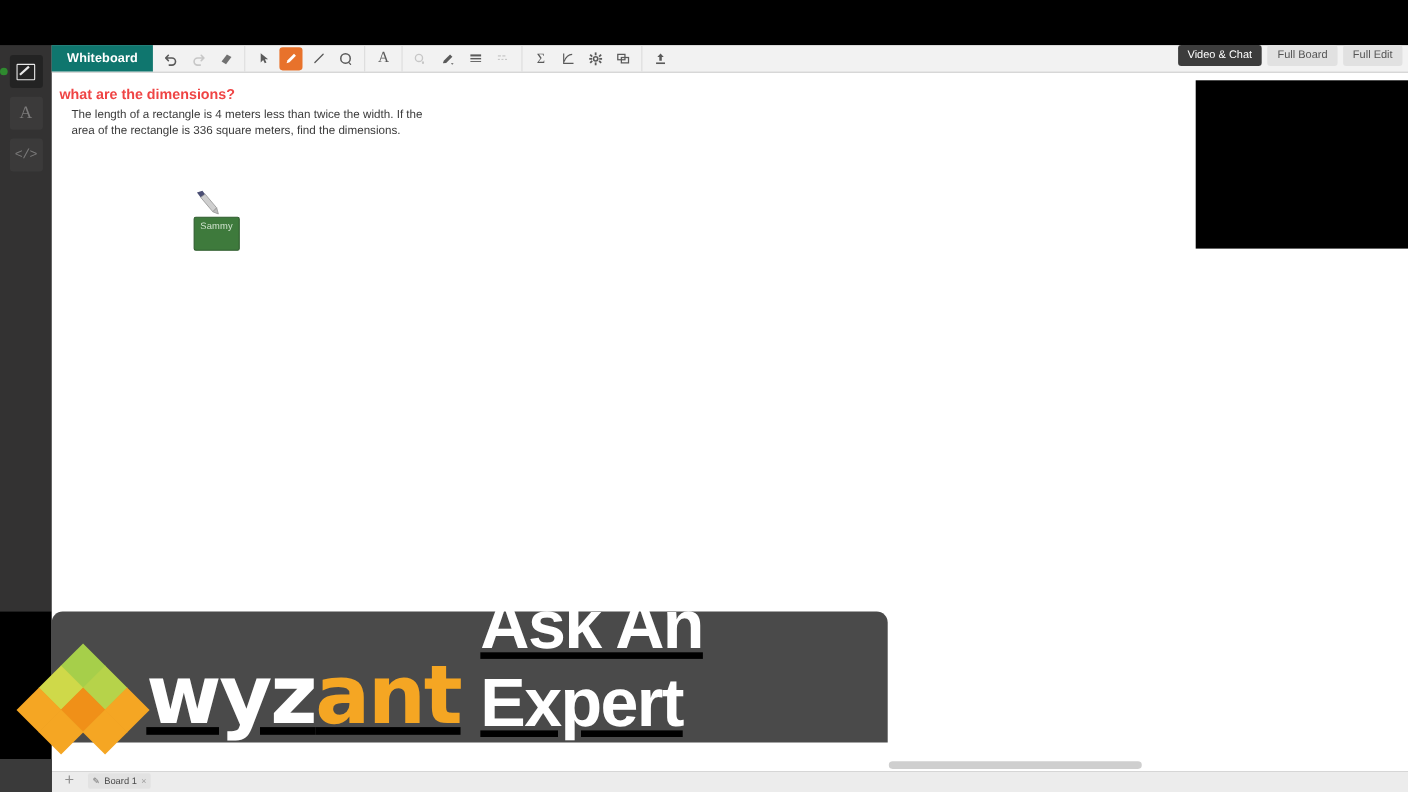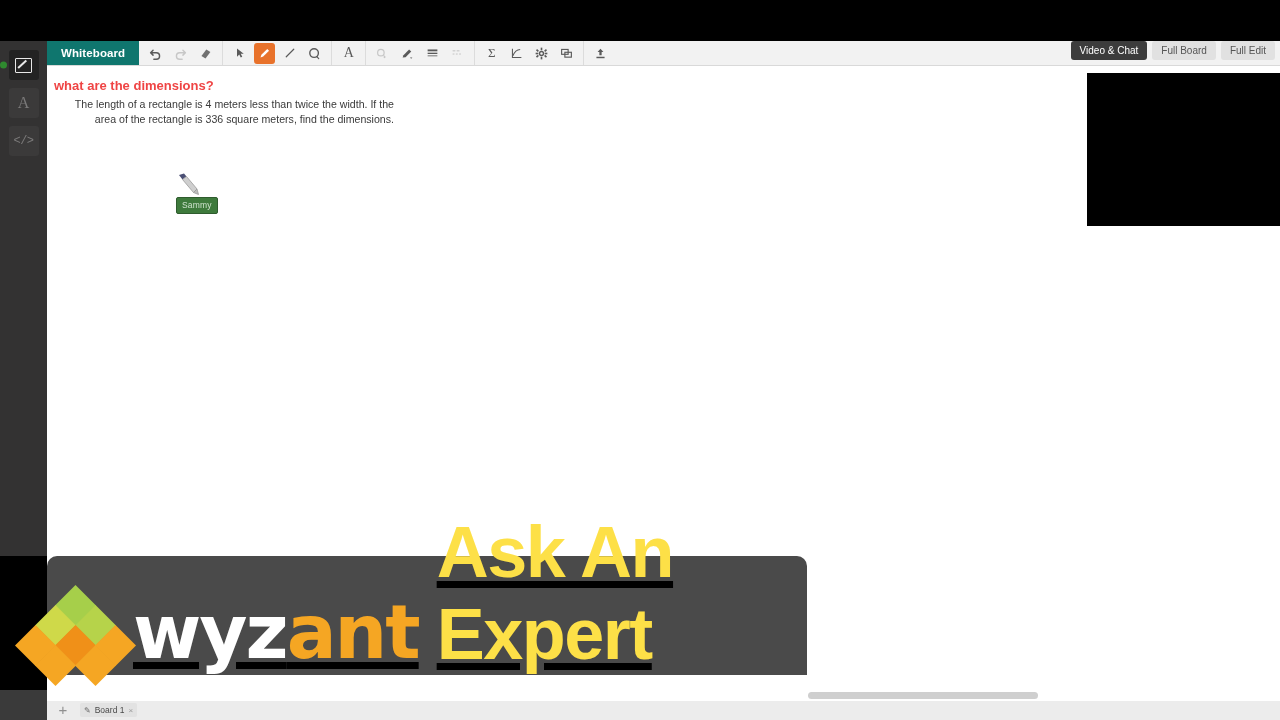--- a/index.html
+++ b/index.html
@@ -92,30 +92,30 @@
   
   .canvas {
     position: absolute; left: 47px; top: 66px; width: 1233px; height: 624px;
     background: #fff; overflow: hidden;
   }
   .q-title {
     position: absolute; left: 7px; top: 12px;
     font-size: 13px; font-weight: bold; color: #ef4444;
   }
   .q-body {
-    position: absolute; left: 7px; top: 31px; width: 340px;
-    font-size: 10.6px; line-height: 14.6px; color: #3a3a3a; text-align: right;
+    position: absolute; left: 18px; top: 31px; width: 340px;
+    font-size: 10.6px; line-height: 14.6px; color: #3a3a3a;
   }
   .pencil-cursor {
     position: absolute; left: 128px; top: 106px; width: 26px; height: 26px;
   }
   .name-tag {
     position: absolute; left: 129px; top: 131px;
     background: #3e7a3c; color: #cfe3ce; font-size: 8.5px;
-    padding: 2px 5px 3px; border-radius: 2px; border: 1px solid #2f5c2e;
+    padding: 2px 5px 17px; border-radius: 2px; border: 1px solid #2f5c2e;
     letter-spacing: .2px;
   }
   .video-panel {
     position: absolute; left: 1040px; top: 7px; width: 193px; height: 153px;
     background: #000;
   }
 
   
   .hscroll-track {
     position: absolute; left: 47px; top: 690px; width: 1233px; height: 11px;
@@ -158,21 +158,21 @@
   }
   .wz-sq { position: absolute; width: 29px; height: 29px; transform: rotate(45deg); }
   .wz-txt {
     display: flex; align-items: baseline;
     font-family: "DejaVu Sans", sans-serif; font-weight: bold;
     font-size: 74px; letter-spacing: -2px;
   }
   .wz-w { color: #fff; }
   .wz-a { color: #f5a623; }
   .wz-ask {
-    color: #fde047; font-size: 72px; font-weight: bold; margin-left: 18px;
+    color: #ffffff; font-size: 62px; font-weight: bold; margin-left: 18px;
     letter-spacing: -1.5px;
   }
 </style>
 </head>
 <body>
 
 <div id="app">
 
 
   <div class="rail">

